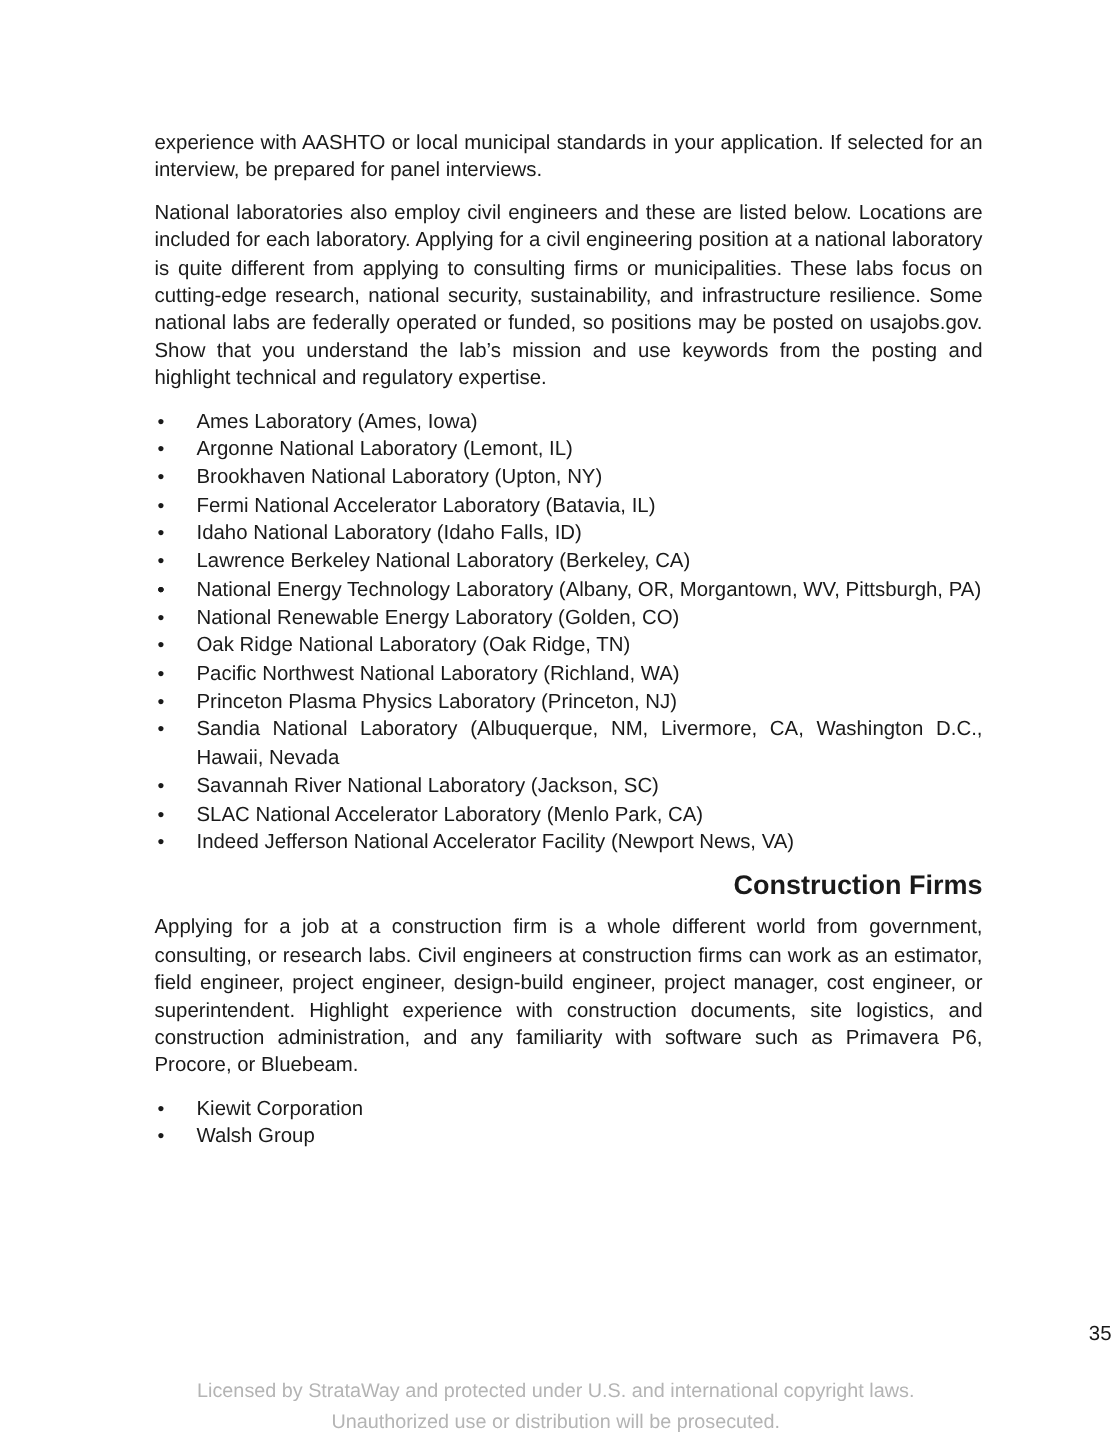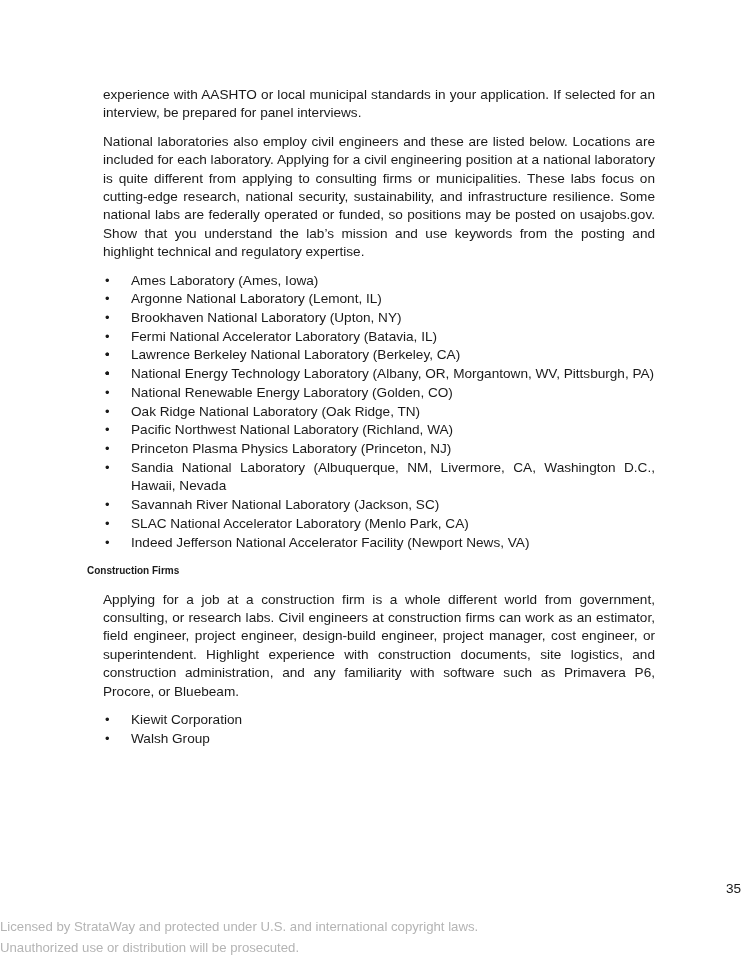--- a/index.html
+++ b/index.html
@@ -8,43 +8,43 @@
       font-family: "Liberation Sans", sans-serif; color: #1a1a1a;
     }
     .content {
       position: absolute; left: 87px; top: 86px; width: 568px;
       font-size: 13.6px; line-height: 18.4px;
     }
     p { margin: 0 0 10px 16px; text-align: justify; }
     ul { margin: 0 0 10px 0; padding: 0; list-style: none; }
     li { position: relative; padding-left: 44px; text-align: justify; line-height: 18.7px; }
     li .bullet { position: absolute; left: 18px; top: 0; font-size: 13px; }
-    h3 { margin: 0 0 10px 0; font-size: 10px; font-weight: bold; }
+    h3 { margin: 0 0 10px 0; font-size: 18px; font-weight: bold; text-align: right; }
     .page-number {
       position: absolute; left: 0; width: 741px; top: 881px;
       text-align: right; font-size: 13.6px; color: #1a1a1a;
     }
     .footer {
       position: absolute; left: 0; width: 741px; top: 916px;
-      font-size: 13.2px; line-height: 21px; color: #b4b4b4;
+      text-align: center; font-size: 13.2px; line-height: 21px; color: #b4b4b4;
     }
   </style>
 </head>
 <body>
 
 <div class="content">
   <p>experience with AASHTO or local municipal standards in your application. If selected for an interview, be prepared for panel interviews.</p>
   <p>National laboratories also employ civil engineers and these are listed below. Locations are included for each laboratory. Applying for a civil engineering position at a national laboratory is quite different from applying to consulting firms or municipalities. These labs focus on cutting-edge research, national security, sustainability, and infrastructure resilience. Some national labs are federally operated or funded, so positions may be posted on usajobs.gov. Show that you understand the lab’s mission and use keywords from the posting and highlight technical and regulatory expertise.</p>
 
   <ul>
     <li><span class="bullet">•</span><span>Ames Laboratory (Ames, Iowa)</span></li>
     <li><span class="bullet">•</span><span>Argonne National Laboratory (Lemont, IL)</span></li>
     <li><span class="bullet">•</span><span>Brookhaven National Laboratory (Upton, NY)</span></li>
     <li><span class="bullet">•</span><span>Fermi National Accelerator Laboratory (Batavia, IL)</span></li>
-    <li><span class="bullet">•</span></li>
+    <li><span class="bullet">•</span><span>Idaho National Laboratory (Idaho Falls, ID)</span></li>
     <li><span class="bullet">•</span><span>Lawrence Berkeley National Laboratory (Berkeley, CA)</span></li>
     <li><span class="bullet">•</span></li>
     <li><span class="bullet">•</span></li>
     <li><span class="bullet">•</span><span>National Energy Technology Laboratory (Albany, OR, Morgantown, WV, Pittsburgh, PA)</span></li>
     <li><span class="bullet">•</span><span>National Renewable Energy Laboratory (Golden, CO)</span></li>
     <li><span class="bullet">•</span><span>Oak Ridge National Laboratory (Oak Ridge, TN)</span></li>
     <li><span class="bullet">•</span><span>Pacific Northwest National Laboratory (Richland, WA)</span></li>
     <li><span class="bullet">•</span><span>Princeton Plasma Physics Laboratory (Princeton, NJ)</span></li>
     <li><span class="bullet">•</span><span>Sandia National Laboratory (Albuquerque, NM, Livermore, CA, Washington D.C., Hawaii, Nevada</span></li>
     <li><span class="bullet">•</span><span>Savannah River National Laboratory (Jackson, SC)</span></li>

